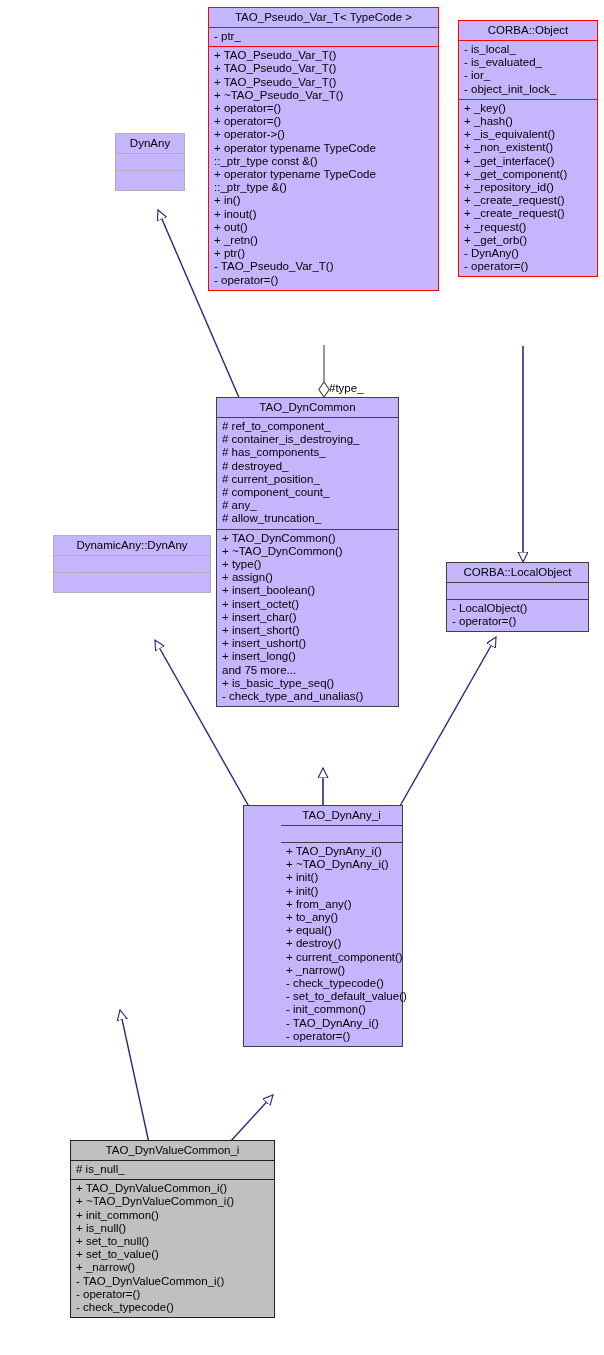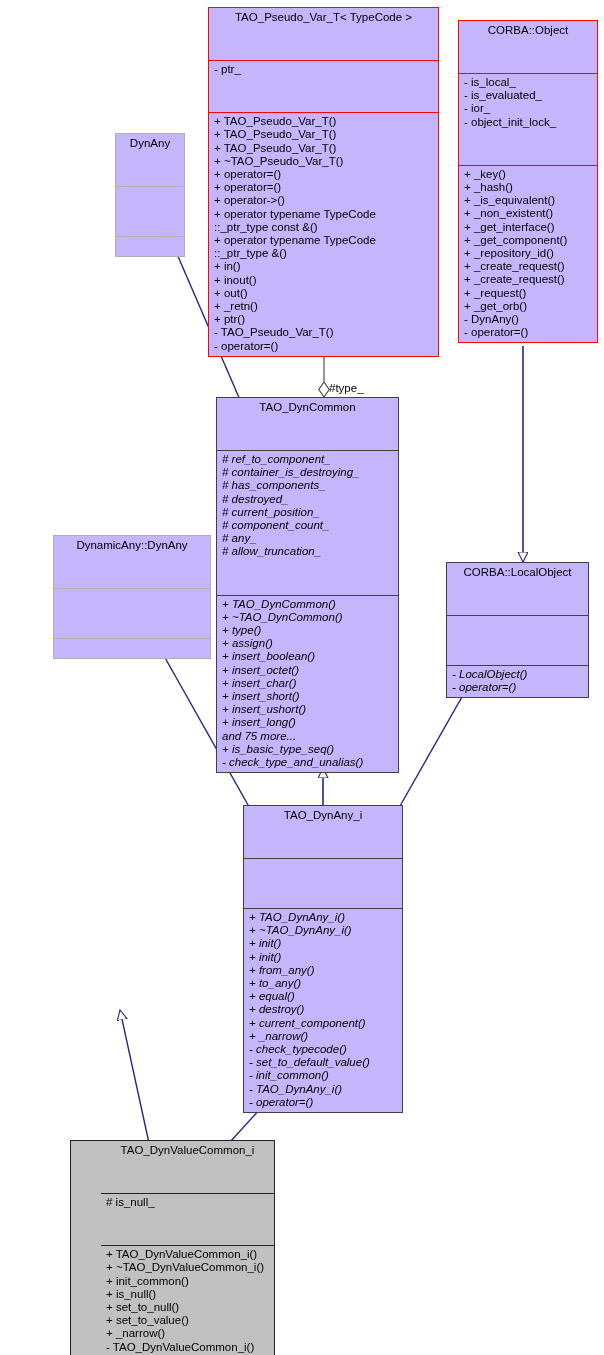--- a/index.html
+++ b/index.html
@@ -4,35 +4,35 @@
 <style>
   html,body{margin:0;padding:0;background:#ffffff;}
   body{
     width:604px;height:1355px;position:relative;overflow:hidden;
     font-family:"Liberation Sans","DejaVu Sans",sans-serif;
   }
   #canvas{position:absolute;left:0;top:0;width:604px;height:1355px;}
   svg.edges{position:absolute;left:0;top:0;width:604px;height:1355px;pointer-events:none;}
 
   .node{position:absolute;box-sizing:border-box;background:#c4b5fd;}
-  .node .sec{box-sizing:border-box;padding:2px 5px 3px 5px;margin-top:33px;}
+  .node .sec{box-sizing:border-box;padding:2px 5px 3px 5px;}
   .node .title{text-align:center;font-size:11.5px;color:#000;padding:3px 5px 4px 5px;white-space:nowrap;}
   .node .row{font-size:11.5px;color:#000;line-height:13.2px;white-space:nowrap;}
 
   
   .n-red{border:1.5px solid #ff0000;}
   .n-red .sec{border-top:1.5px solid #ff0000;}
 
   
   .n-grey{border:1px solid #b0b0b0;}
   .n-grey .sec{border-top:1px solid #b0b0b0;}
 
   
   .n-black{border:1.2px solid #404040;}
-  .n-black .sec{border-top:1.2px solid #404040;font-style:italic;}
+  .n-black .sec{border-top:1.2px solid #404040;}
 
   
   .n-fill{border:1.5px solid #222;background:#c0c0c0;}
   .n-fill .sec{border-top:1.2px solid #222;background:#c0c0c0;}
   .n-fill .title{background:#c0c0c0;}
 
   .empty{height:17px;}
   .empty2{height:20px;}
 
   .edge-label{position:absolute;font-size:11.5px;color:#000;white-space:nowrap;}
@@ -174,21 +174,21 @@
 
   <div class="node n-black" style="left:446px;top:562px;width:143px;">
     <div class="title">CORBA::LocalObject</div>
     <div class="sec empty"></div>
     <div class="sec">
       <div class="row">- LocalObject()</div>
       <div class="row">- operator=()</div>
     </div>
   </div>
 
-  <div class="node n-black" style="left:243px;top:805px;width:160px;">
+  <div class="node n-black" style="left:243px;top:805px;width:160px;padding-left:37px;">
     <div class="title">TAO_DynAny_i</div>
     <div class="sec empty"></div>
     <div class="sec">
       <div class="row">+ TAO_DynAny_i()</div>
       <div class="row">+ ~TAO_DynAny_i()</div>
       <div class="row">+ init()</div>
       <div class="row">+ init()</div>
       <div class="row">+ from_any()</div>
       <div class="row">+ to_any()</div>
       <div class="row">+ equal()</div>
@@ -197,21 +197,21 @@
       <div class="row">+ _narrow()</div>
       <div class="row">- check_typecode()</div>
       <div class="row">- set_to_default_value()</div>
       <div class="row">- init_common()</div>
       <div class="row">- TAO_DynAny_i()</div>
       <div class="row">- operator=()</div>
     </div>
   </div>
 
 
-  <div class="node n-fill" style="left:70px;top:1140px;width:205px;padding-left:30px;">
+  <div class="node n-fill" style="left:70px;top:1140px;width:205px;">
     <div class="title">TAO_DynValueCommon_i</div>
     <div class="sec">
       <div class="row"># is_null_</div>
     </div>
     <div class="sec">
       <div class="row">+ TAO_DynValueCommon_i()</div>
       <div class="row">+ ~TAO_DynValueCommon_i()</div>
       <div class="row">+ init_common()</div>
       <div class="row">+ is_null()</div>
       <div class="row">+ set_to_null()</div>

